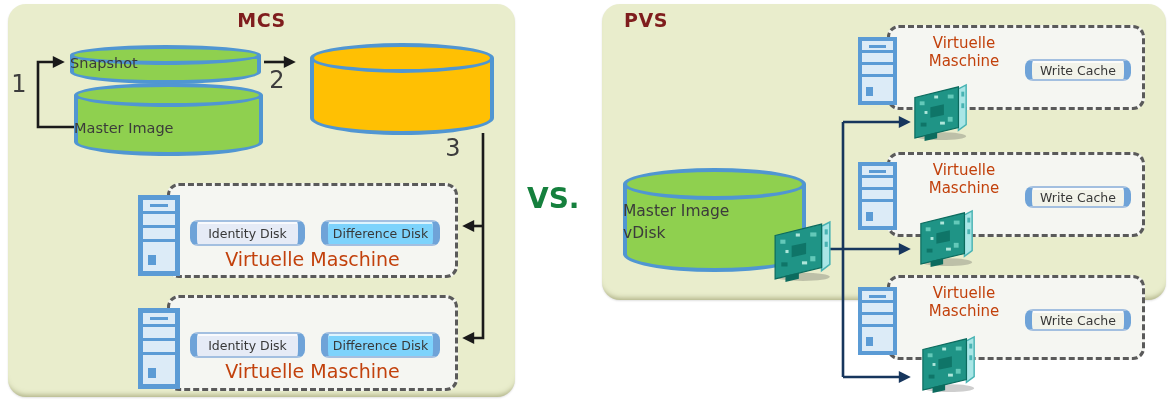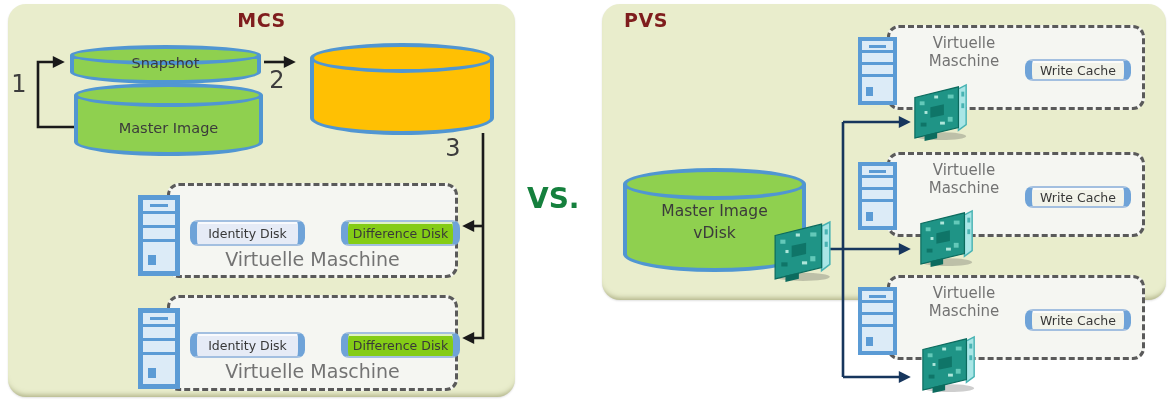--- a/index.html
+++ b/index.html
@@ -15,40 +15,40 @@
   .mcs-title{left:0;width:100%;text-align:center;}
   .pvs-title{left:22px;}
 
   
   .step-num{position:absolute;font-size:24px;color:#3d3d3d;width:26px;text-align:center;}
 
   
   .cyl{position:absolute;z-index:2;}
   .cyl .c-top{position:absolute;left:0;right:0;top:0;border-radius:50%;box-sizing:border-box;z-index:2;}
   .cyl .c-body{position:absolute;left:0;right:0;bottom:0;box-sizing:border-box;border-top:none;z-index:1;}
-  .cyl .c-label{position:absolute;left:0;right:0;text-align:center;z-index:3;color:#3b3b3b;}
+  .cyl .c-label{position:absolute;left:0;right:0;text-align:left;z-index:3;color:#3b3b3b;}
   .cyl-green .c-top,.cyl-green .c-body{background:#8fd04f;border:4px solid #5096d2;}
   .cyl-gold .c-top,.cyl-gold .c-body{background:#ffc003;border:4px solid #5096d2;}
 
   
   .vmbox{position:absolute;background:#f5f6f2;border:3px dashed #5a5a5a;border-radius:12px;
          box-sizing:border-box;z-index:1;}
-  .vm-caption{position:absolute;left:0;right:0;text-align:center;color:#737373;}
+  .vm-caption{position:absolute;left:0;right:0;text-align:center;color:#c2410c;}
   .vm-caption-mcs{top:62px;font-size:19px;}
   .vm-caption-pvs{left:4px;top:6px;width:140px;font-size:15px;line-height:18px;}
 
   
   .hdisk{position:absolute;box-sizing:border-box;border-radius:8px;
          border-top:2px solid #a3bfe0;border-bottom:2px solid #a3bfe0;
          border-left:7px solid #6fa3d8;border-right:7px solid #6fa3d8;
          display:flex;align-items:center;justify-content:center;
          font-size:12.5px;color:#383838;z-index:3;
          box-shadow:inset 0 2px 0 rgba(255,255,255,.75);}
   .hd-identity{background:#e6ebf6;border-radius:8px;}
-  .hd-difference{background:#84cc16;margin-left:20px;}
+  .hd-difference{background:#7dd3fc;}
   .hd-writecache{background:#f2f3ea;}
 
   
   .tower{position:absolute;box-sizing:border-box;background:#dcebf7;border:5px solid #5b9bd5;z-index:4;}
   .tower-sm{border-width:4px;}
   .t-slot{height:11px;border-bottom:3px solid #5b9bd5;position:relative;}
   .tower-sm .t-slot{height:9px;}
   .t-slot-dash::after{content:"";position:absolute;left:22%;right:22%;top:4px;height:3px;background:#5b9bd5;}
   .t-led{position:absolute;left:5px;bottom:6px;width:8px;height:10px;background:#5b9bd5;}
   .tower-sm .t-led{width:7px;height:9px;left:4px;bottom:5px;}

